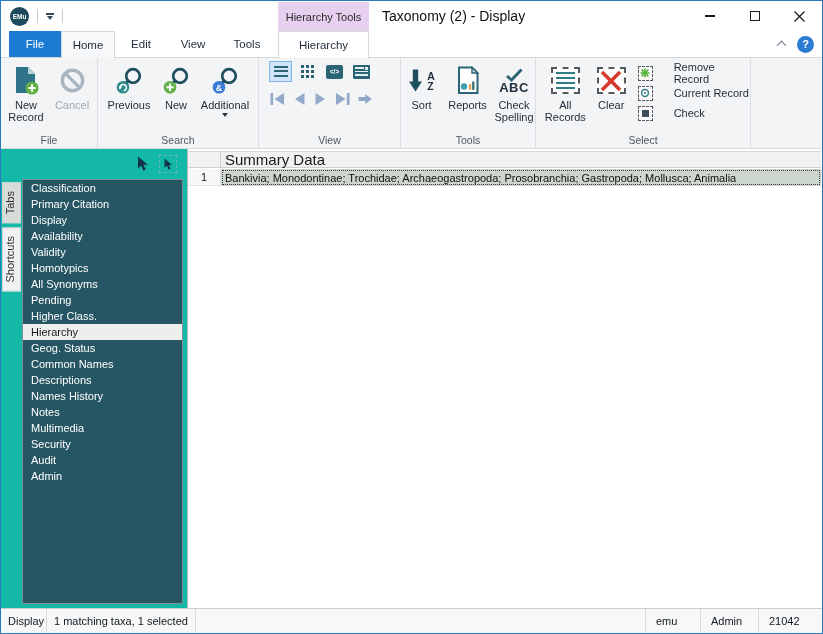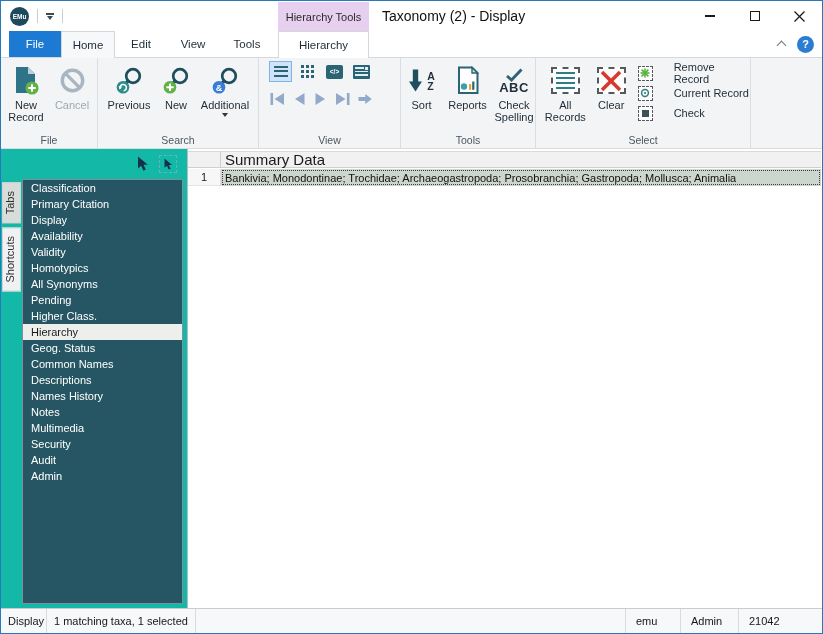--- a/index.html
+++ b/index.html
@@ -119,21 +119,21 @@
   .rowdata{ flex:1; background:#ccd6cc; outline:1px dotted #3c3c3c; outline-offset:-2px; font-size:11px;
             color:#101010; display:flex; align-items:center; padding-left:4px; white-space:nowrap; overflow:hidden; }
 
   
   .statusbar{ height:25px; border-top:1px solid #c9ccce; background:#f7f8f9; display:flex;
               align-items:stretch; font-size:11px; color:#14181b; }
   .sb-cell{ display:flex; align-items:center; padding:0 7px; border-right:1px solid #d9dbdd; }
   .sb-mode{ width:46px; }
   .sb-right{ margin-left:auto; display:flex; }
   .sb-r{ display:flex; align-items:center; padding:0 10px; border-left:1px solid #d9dbdd; }
-  .sb-db{ width:55px; } .sb-user{ width:58px; } .sb-rec{ width:84px; }
+  .sb-db{ width:55px; } .sb-user{ width:58px; } .sb-rec{ width:64px; }
 </style>
 </head>
 <body>
 
 <div class="window">
 
   <div class="titlebar">
     <div class="logo">
       <span>EMu</span>
     </div>

